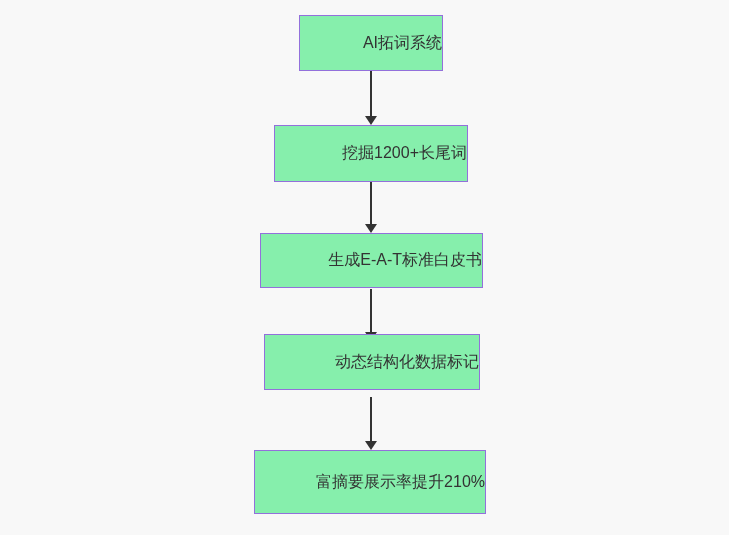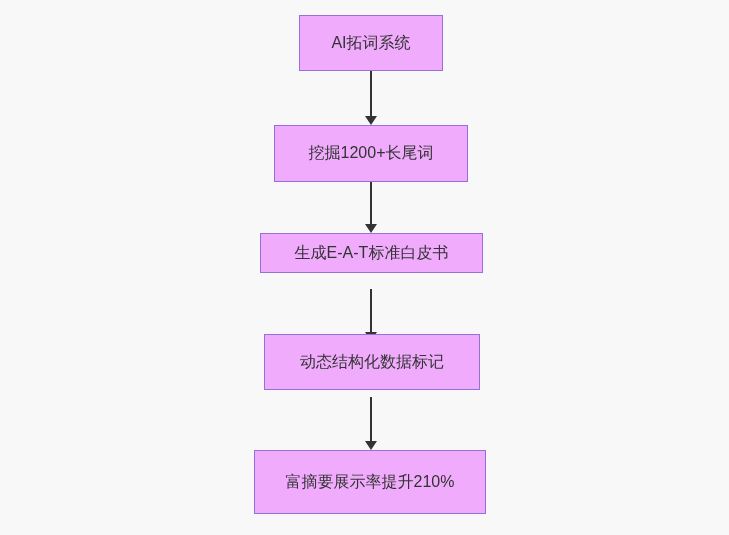--- a/index.html
+++ b/index.html
@@ -11,34 +11,34 @@
   .canvas {
     position: relative;
     width: 729px;
     height: 535px;
     background: #f8f8f8;
     overflow: hidden;
   }
   .node {
     position: absolute;
     box-sizing: border-box;
-    background: #f0abfc;
+    background: #86efac;
     border: 1px solid #9370DB;
     color: #333333;
     font-size: 16px;
     line-height: 1.3;
     display: flex;
     align-items: center;
-    justify-content: center;
+    justify-content: flex-end;
     text-align: center;
     white-space: nowrap;
   }
   .node-a { left: 299px; top: 15px;  width: 144px; height: 56px; }
   .node-b { left: 274px; top: 125px; width: 194px; height: 57px; }
-  .node-c { left: 260px; top: 233px; width: 223px; height: 40px; }
+  .node-c { left: 260px; top: 233px; width: 223px; height: 55px; }
   .node-d { left: 264px; top: 334px; width: 216px; height: 56px; }
   .node-e { left: 254px; top: 450px; width: 232px; height: 64px; }
 
   .edge {
     position: absolute;
     width: 12px;
     margin-left: -6px;
     display: flex;
     flex-direction: column;
     align-items: center;

